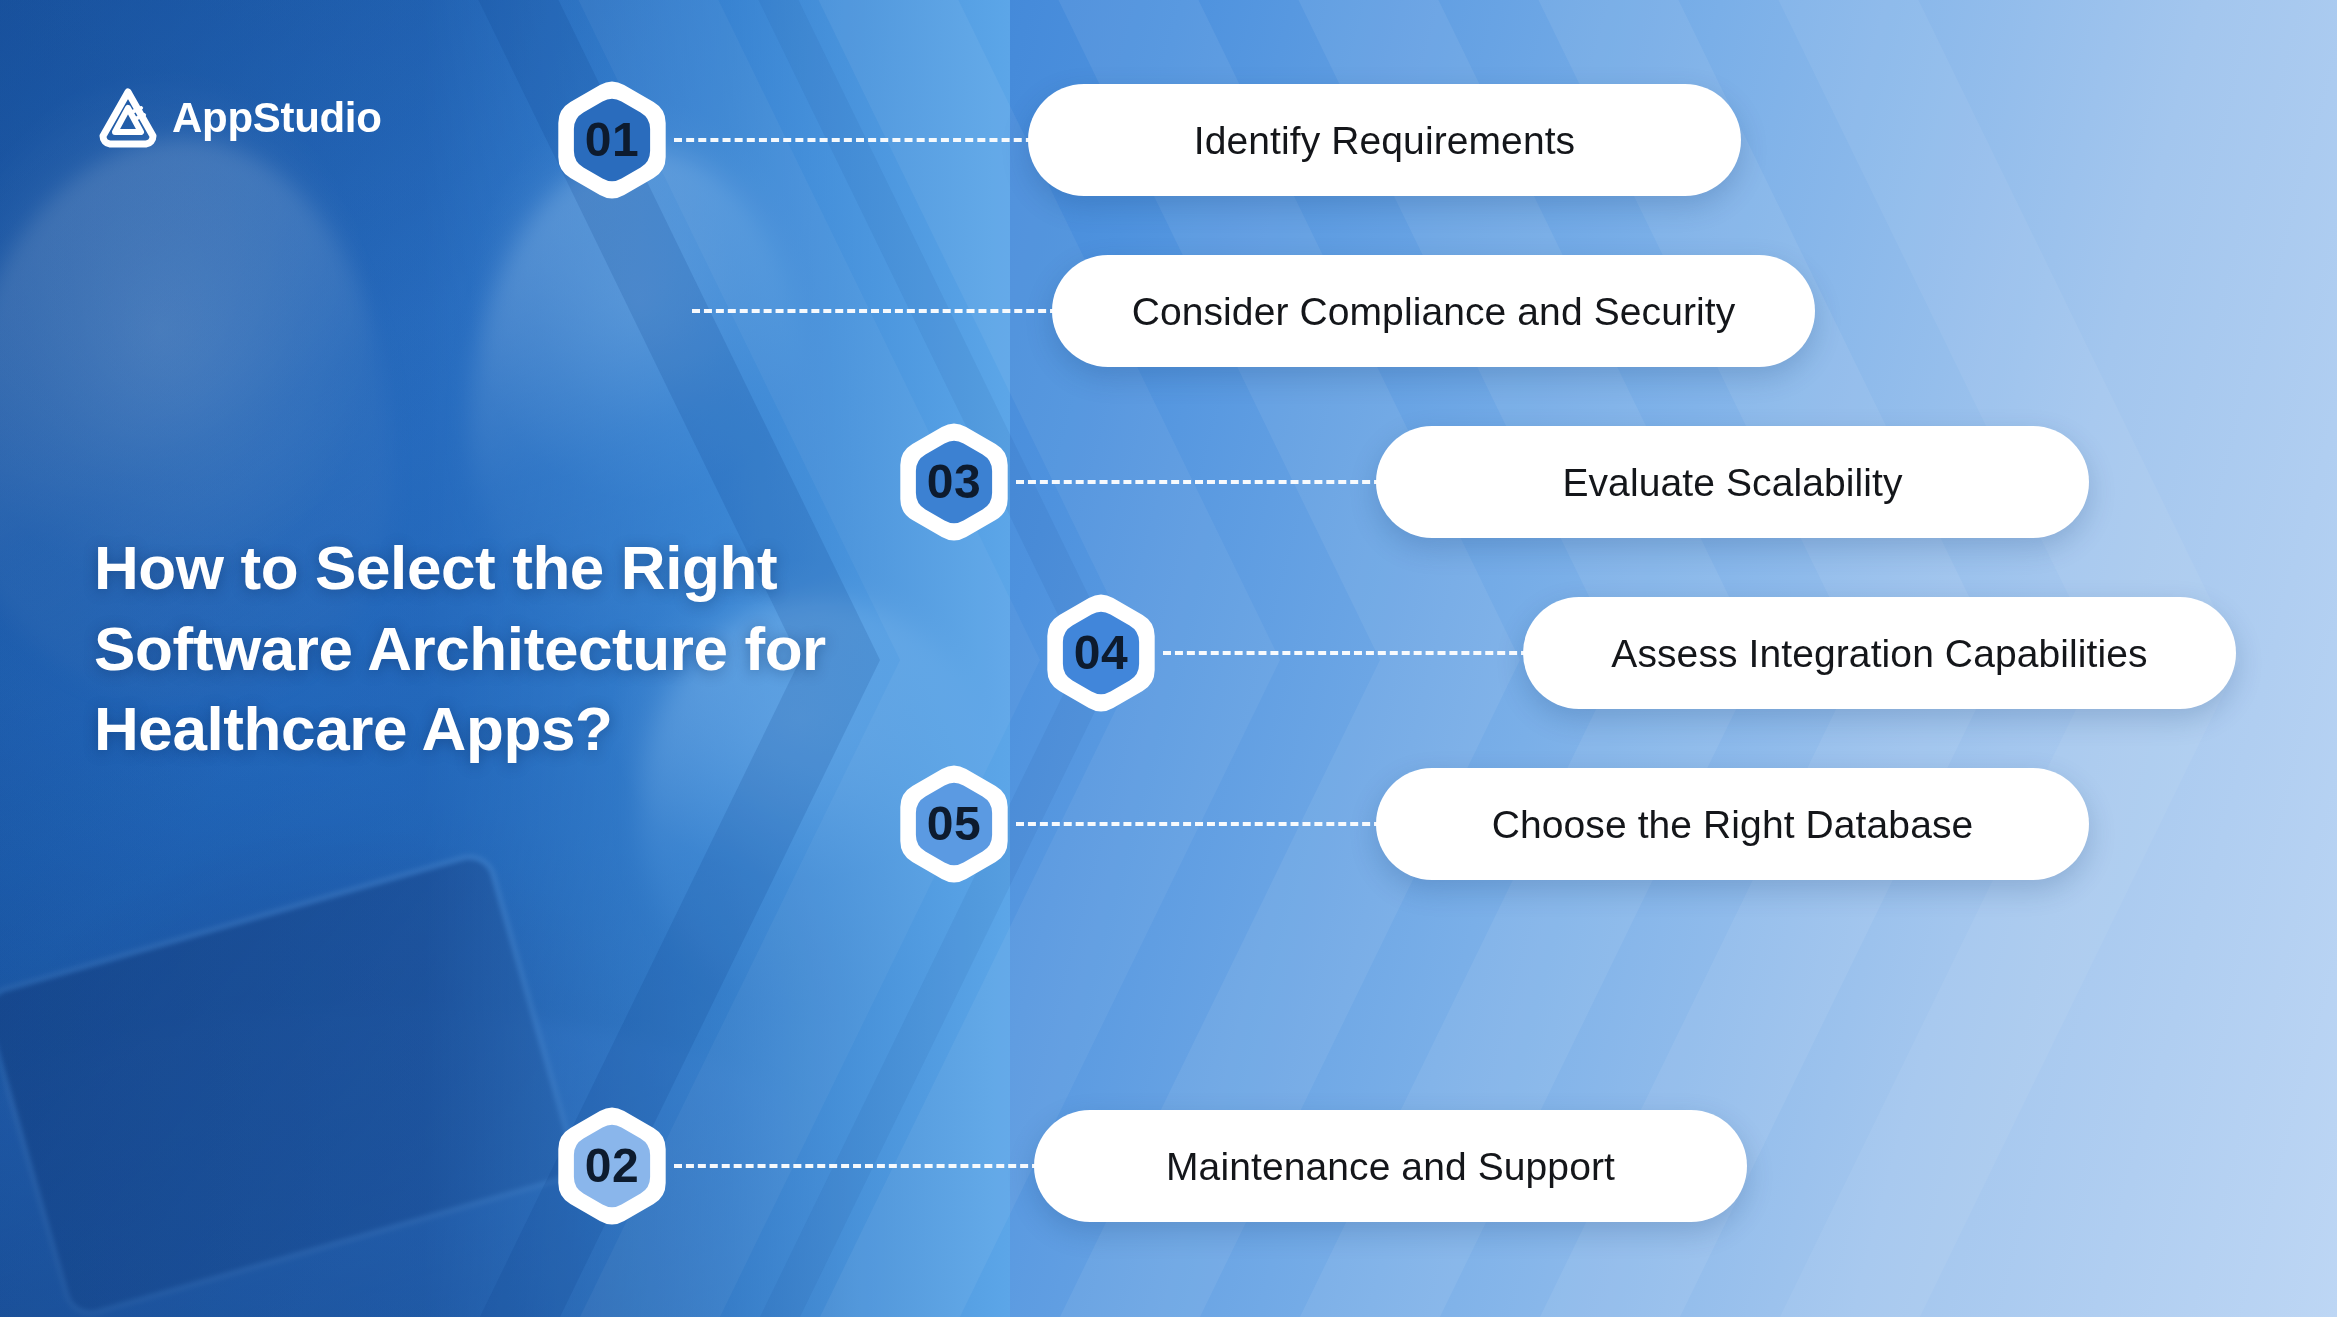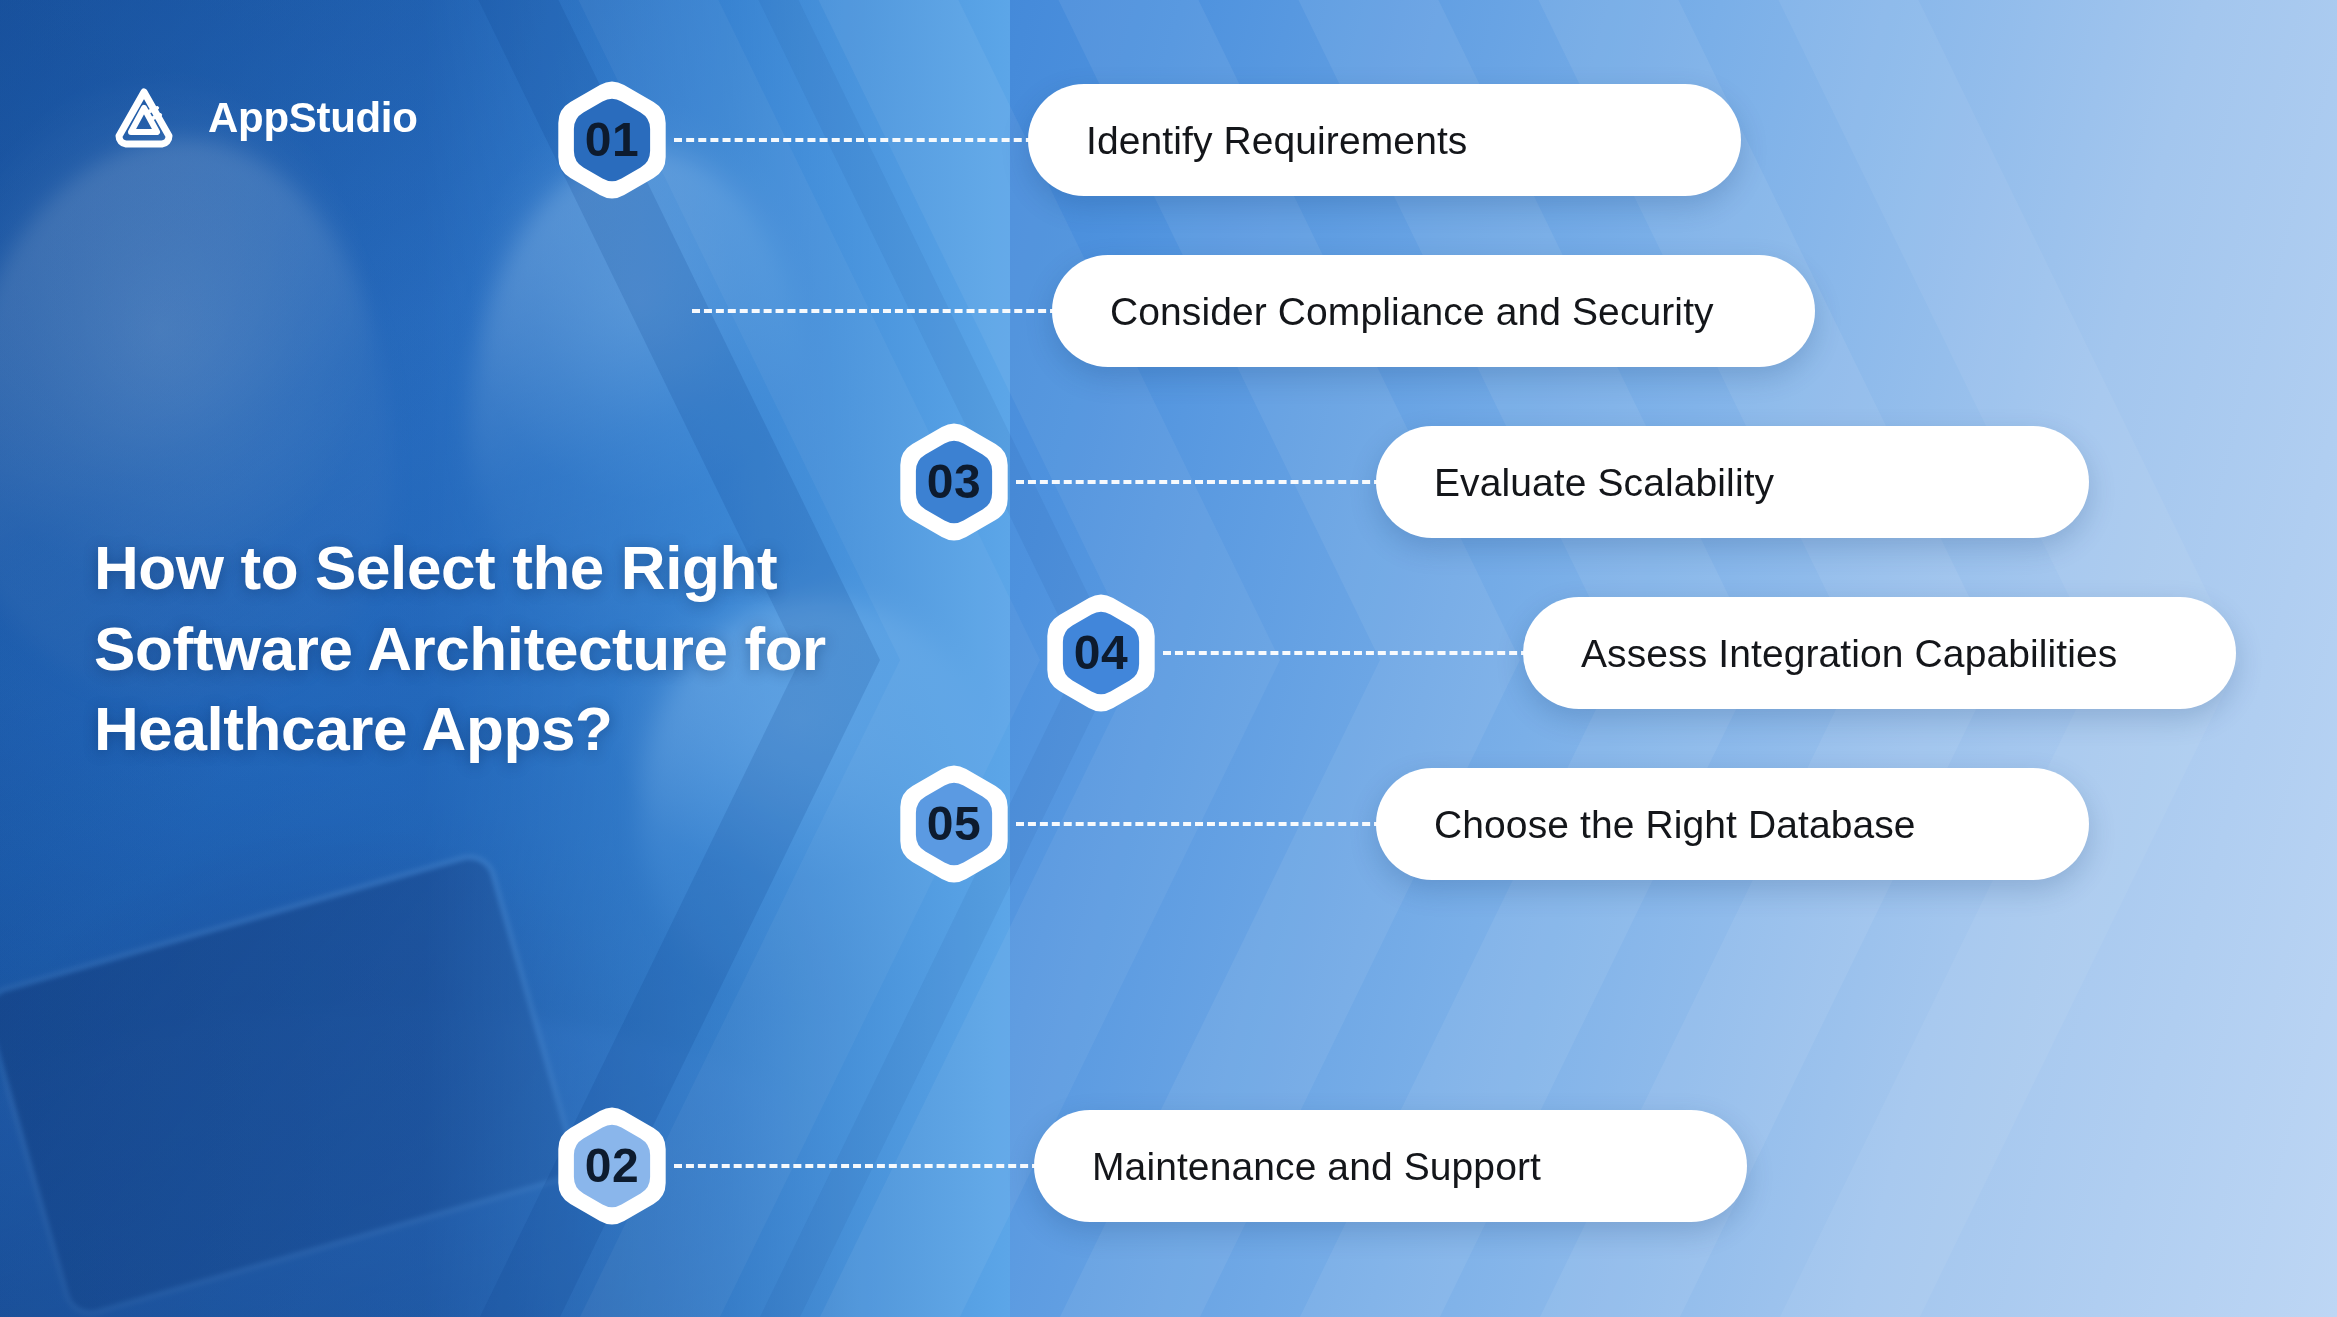--- a/index.html
+++ b/index.html
@@ -94,22 +94,22 @@
         rgba(92,166,232,1) 100%);
     mix-blend-mode:normal;
   }
   .photo .tint {
     position:absolute; inset:0;
     background:linear-gradient(120deg, rgba(26,88,170,.42), rgba(45,118,200,.30));
   }
 
   
   .logo {
-    position:absolute; left:112px; top:86px;
-    display:flex; align-items:center; gap:32px;
+    position:absolute; left:96px; top:86px;
+    display:flex; align-items:center; gap:12px;
     z-index:40;
   }
   .logo .mark { width:64px; height:64px; }
   .logo .word {
     color:#ffffff;
     font-size:42px;
     font-weight:700;
     letter-spacing:-.3px;
     line-height:1;
   }
@@ -151,20 +151,21 @@
   }
 
   .pill {
     display:flex; align-items:center;
     height:112px;
     background:#ffffff;
     border-radius:60px;
     box-shadow:0 10px 28px rgba(16,54,112,.20);
     padding:16px 58px;
     margin-left:-16px;
+    justify-content:center;
   }
   .pill span {
     color:#14161a;
     font-size:39px;
     font-weight:400;
     line-height:1;
     white-space:nowrap;
     letter-spacing:.1px;
   }
 </style>

